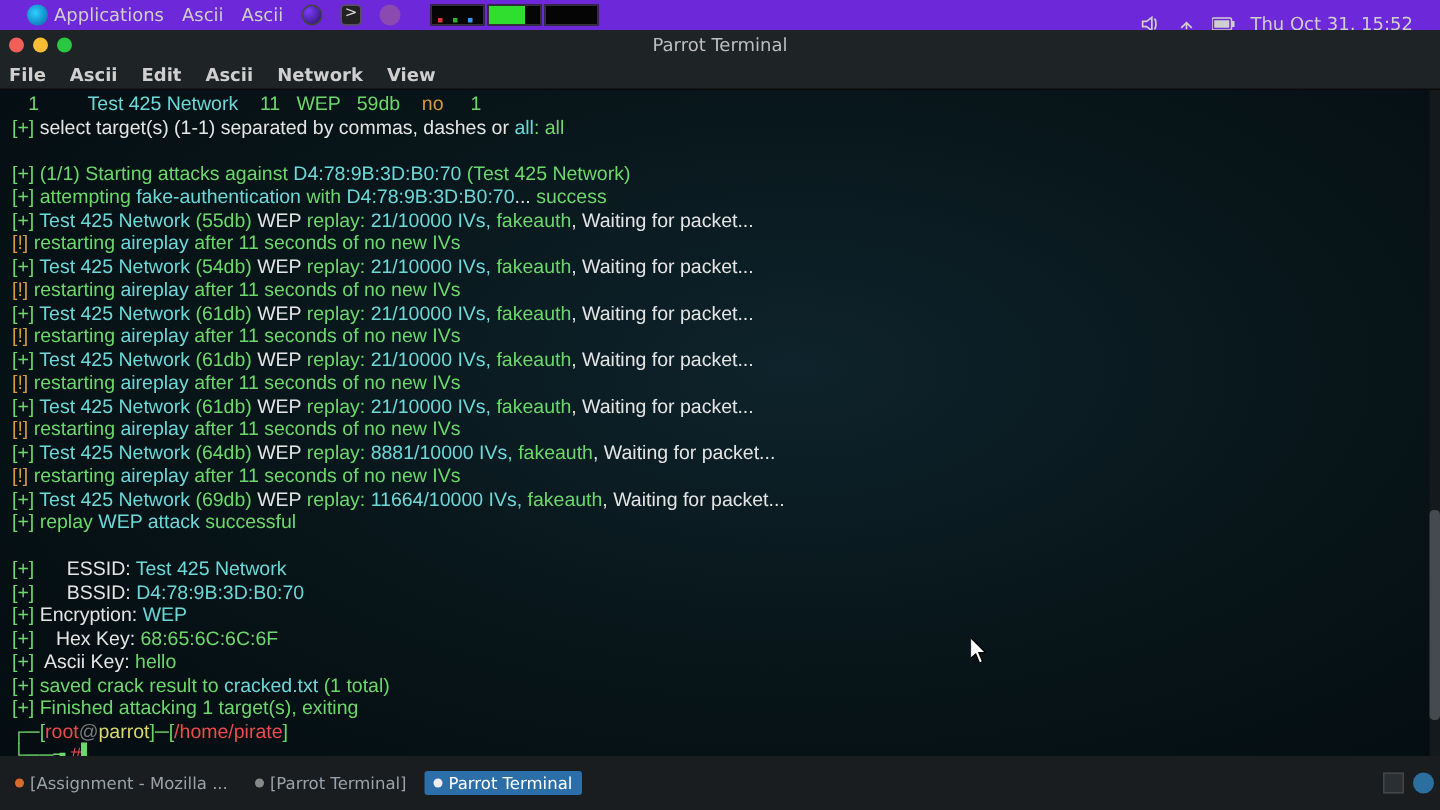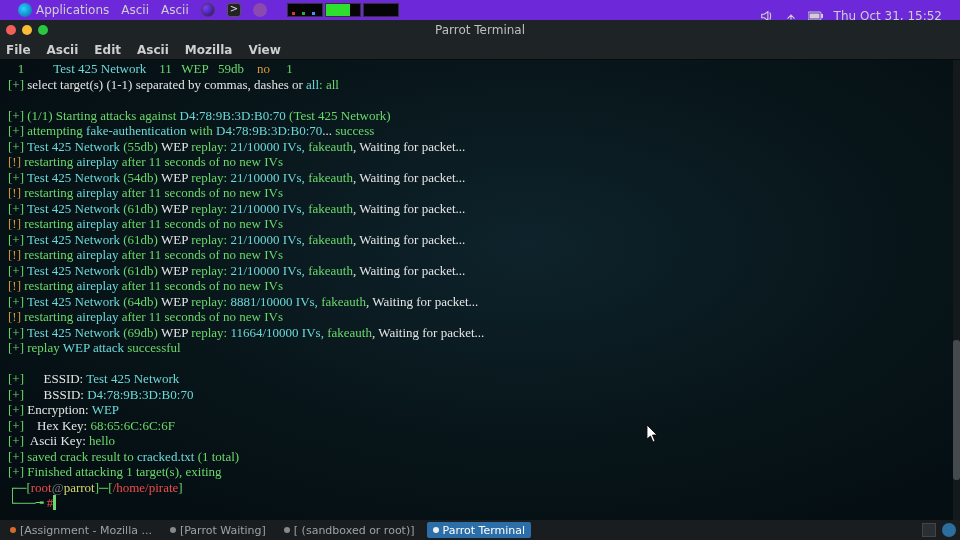--- a/index.html
+++ b/index.html
@@ -28,33 +28,33 @@
   .window { position:absolute; left:0; top:20px; right:0; bottom:20px; background: radial-gradient(ellipse at 55% 45%, #0e232b 0%, #071418 55%, #040c10 100%); display:flex; flex-direction:column; }
   .titlebar { height:20px; background:#1e2326; display:flex; align-items:center; padding:0 6px; color:#bfbfbf; position:relative;}
   .tb-dots { display:flex; gap:6px; }
   .tb-dot { width:10px;height:10px;border-radius:50%; }
   .tb-red{background:#f25f58;} .tb-yel{background:#f8bd34;} .tb-grn{background:#2ac840;}
   .titlebar .title { position:absolute; left:0; right:0; text-align:center; pointer-events:none;}
   .menubar { height:20px; background:#1e2326; display:flex; align-items:center; gap:16px; padding:0 6px; color:#cfcfcf; border-bottom:1px solid #0a0a0a;}
   .menubar span { cursor:pointer;font-weight:bold; }
 
   .termwrap { flex:1; position:relative; overflow:hidden; }
-  .terminal { padding:1px 8px 4px 8px; font-family:Liberation Serif, serif; font-size:13px; line-height:15.5px; white-space:pre; color:#e5e5e5; }
+  .terminal { padding:1px 8px 4px 8px; font-family:Liberation Sans, sans-serif; font-size:13px; line-height:15.5px; white-space:pre; color:#e5e5e5; }
   .scrollbar { position:absolute; right:0; top:0; bottom:0; width:7px; background:#14191c;}
   .scroll-thumb { position:absolute; left:0; right:0; top:280px; height:140px; background:#454a4e; border-radius:3px;}
 
   .cursor-ptr { position:absolute; width:12px; height:18px; pointer-events:none; }
 
   
   .cG{color:#6cd86c;} .cR{color:#ef4b4b;} .cY{color:#d8d86c;} .cC{color:#6cd8d8;} .cW{color:#e5e5e5;} .cO{color:#d89a3a;}
   .cGr{color:#7a7a7a;}
   .curs{background:#6cd86c; color:#062;}
 
   
-  .taskbar { position:absolute; left:0; right:0; bottom:0; height:20px; background:#1a1d20; display:flex; align-items:center; padding:0 4px; gap:6px; color:#cfcfcf;}
+  .taskbar { position:absolute; left:0; right:0; bottom:0; height:36px; background:#1a1d20; display:flex; align-items:center; padding:0 4px; gap:6px; color:#cfcfcf;}
   .task { display:flex; align-items:center; gap:4px; padding:0 6px; height:16px; border-radius:2px; cursor:pointer; font-size:11px;}
   .task.active { background:#2c6fa8; color:#fff;}
   .task.inactive { color:#9aa3a8;}
   .task .dot { width:6px;height:6px;border-radius:50%; display:inline-block;}
   .tray { margin-left:auto; display:flex; gap:6px; align-items:center;}
   .tray .chip{width:14px;height:14px;background:#2a2f33;border:1px solid #444;display:inline-block;position:relative;}
   .tray .round{width:14px;height:14px;border-radius:50%;background:#2b6fa0;display:inline-block;}
 </style>
 </head>
 <body>
@@ -116,21 +116,21 @@
       <div class="tb-dot tb-yel"></div>
       <div class="tb-dot tb-grn"></div>
     </div>
     <div class="title">Parrot Terminal</div>
   </div>
   <div class="menubar">
     <span>File</span>
     <span>Ascii</span>
     <span>Edit</span>
     <span>Ascii</span>
-    <span>Mozilla</span>
+    <span>Network</span>
     <span>View</span>
   </div>
 
   <div class="termwrap">
 <div class="terminal">   <span class="cG">1</span>         <span class="cC">Test 425 Network</span>    <span class="cG">11</span>   <span class="cG">WEP</span>   <span class="cG">59db</span>    <span class="cO">no</span>     <span class="cG">1</span>
 <span class="cG">[+]</span> <span class="cW">select target(s) (1-1) separated by commas, dashes or </span><span class="cC">all</span><span class="cG">: all</span>
 
 <span class="cG">[+]</span> <span class="cG">(1/1) Starting attacks against </span><span class="cC">D4:78:9B:3D:B0:70</span><span class="cG"> (Test 425 Network)</span>
 <span class="cG">[+]</span> <span class="cG">attempting </span><span class="cC">fake-authentication</span><span class="cG"> with </span><span class="cC">D4:78:9B:3D:B0:70</span><span class="cW">... </span><span class="cG">success</span>
 <span class="cG">[+]</span> <span class="cC">Test 425 Network</span> <span class="cG">(55db)</span><span class="cW"> WEP</span><span class="cG"> replay: </span><span class="cC">21/10000 IVs, </span><span class="cG">fakeauth</span><span class="cW">, Waiting for packet...</span>
@@ -167,25 +167,21 @@
   </div>
 </div>
 
 <div class="taskbar">
   <div class="task inactive">
       <span class="dot" style="background:#d86a2b"></span>
       <span>[Assignment - Mozilla ...</span>
     </div>
   <div class="task inactive">
       <span class="dot" style="background:#888"></span>
-      <span>[Parrot Waiting]</span>
-    </div>
-  <div class="task inactive">
-      <span class="dot" style="background:#888"></span>
-      <span>[ (sandboxed or root)]</span>
+      <span>[Parrot Terminal]</span>
     </div>
   <div class="task active">
       <span class="dot" style="background:#eee"></span>
       <span>Parrot Terminal</span>
     </div>
   <div class="tray">
     <span class="chip"></span>
     <span class="round"></span>
   </div>
 </div>

